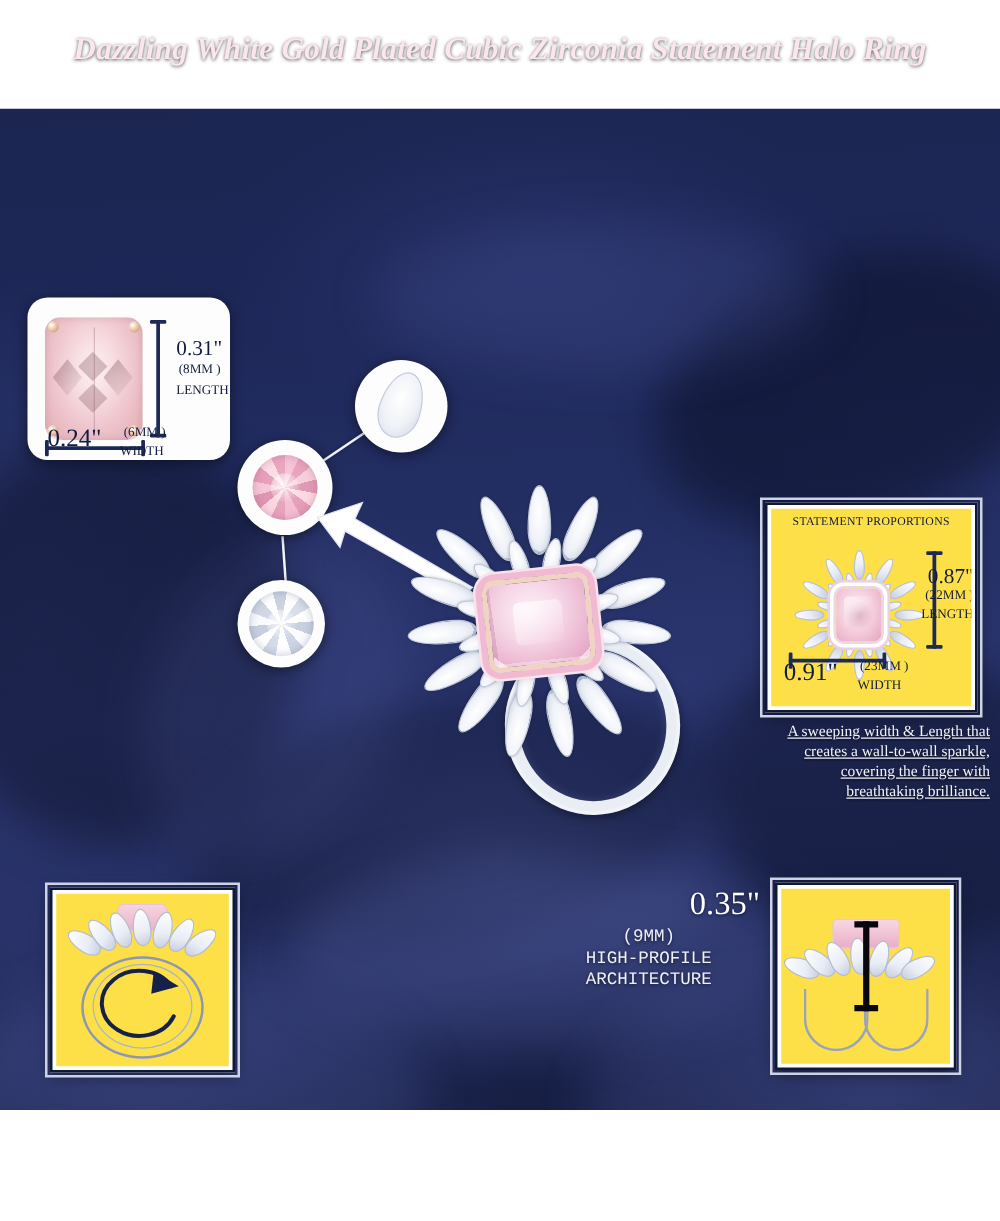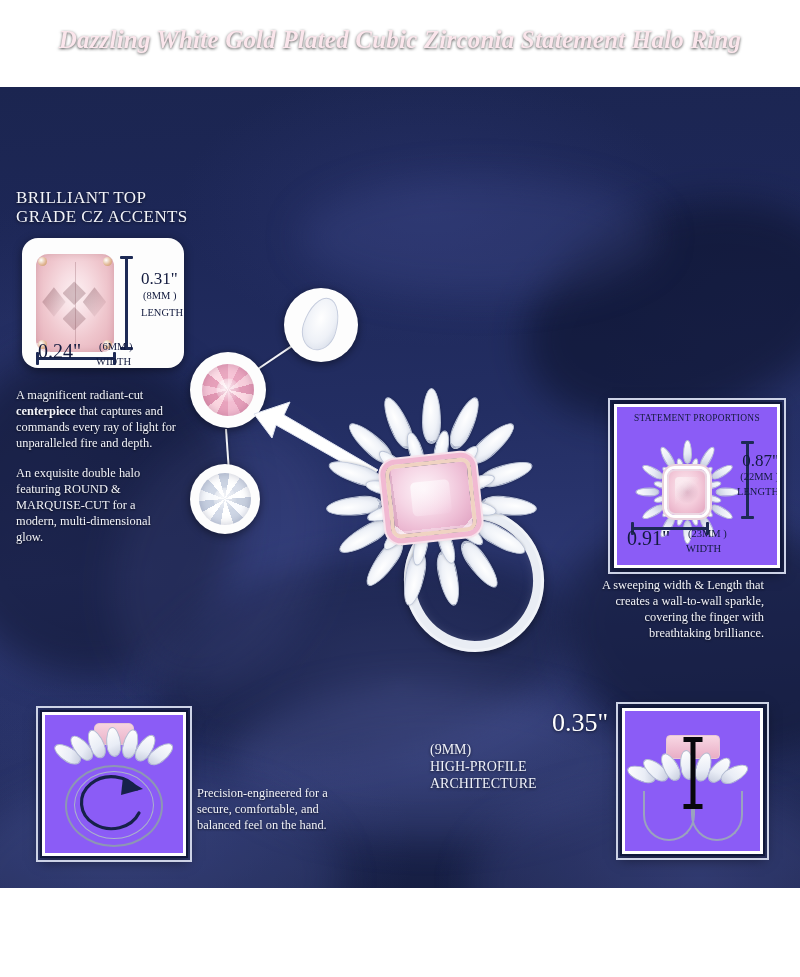--- a/index.html
+++ b/index.html
@@ -61,21 +61,21 @@
   .gem-card {
     position:absolute; left:22px; top:238px; width:162px; height:130px;
     background:#fdfdfd; border-radius:16px; box-shadow:0 2px 10px rgba(0,0,0,.45);
   }
   
   .frame-card {
     position:absolute; background:#ffffff;
     border:2px solid #10183a; outline:2px solid #cdd3e6; outline-offset:2px;
     box-shadow:0 3px 12px rgba(0,0,0,.5);
   }
-  .frame-inner { position:absolute; inset:3px; background:#8b5cf6; overflow:hidden; }
+  .frame-inner { position:absolute; inset:3px; background:#fde047; overflow:hidden; }
 
   .prop-card { left:612px; top:402px; width:170px; height:168px; }
   .size-card { left:40px; top:710px; width:148px; height:148px; }
   .prof-card { left:620px; top:706px; width:145px; height:150px; }
 
   .card-cap {
     position:absolute; top:6px; left:0; width:100%; text-align:center;
     font-size:9.4px; letter-spacing:.3px; color:#131a3c; font-weight:400;
   }
 
@@ -310,24 +310,20 @@
     <div class="fold f6"></div>
     <div class="fold f7"></div>
     <div class="fold f8"></div>
     <div class="fold f9"></div>
   </div>
 
   <div class="header">
     <div class="title">Dazzling White Gold Plated Cubic Zirconia Statement Halo Ring</div>
   </div>
 
-  <div class="sec-head" style="left:16px; top:188px;">
-    <div>BRILLIANT TOP</div>
-    <div>GRADE CZ ACCENTS</div>
-  </div>
 
   <div class="gem-card">
     <div class="gem">
       <div class="facet ray"></div>
       <div class="facet c1"></div>
       <div class="facet d1"></div>
       <div class="facet d2"></div>
       <div class="facet d3"></div>
       <div class="facet d4"></div>
       <div class="prong" style="left:2px;  top:3px;"></div>
@@ -340,24 +336,20 @@
     <div class="dim-dark dim-num" style="left:119px; top:31px;">0.31"</div>
     <div class="dim-dark dim-sub" style="left:121px; top:52px;">(8MM )</div>
     <div class="dim-dark dim-sub" style="left:119px; top:69px;">LENGTH</div>
 
     <div class="ibar-h" style="left:14px; top:119px; width:80px;"></div>
   </div>
   <div class="dim-dark dim-num-big" style="left:38px; top:340px;">0.24"</div>
   <div class="dim-dark dim-sub" style="left:99px; top:341px;">(6MM )</div>
   <div class="dim-dark dim-sub" style="left:96px; top:356px;">WIDTH</div>
 
-  <div class="body-txt" style="left:16px; top:388px; width:160px;">
-    <span>A magnificent radiant-cut </span><b>centerpiece</b><span> that captures and commands every ray of light for unparalleled fire and depth.</span>
-  </div>
-  <div class="body-txt" style="left:16px; top:466px; width:162px;">An exquisite double halo featuring ROUND &amp; MARQUISE-CUT for a modern, multi-dimensional glow.</div>
 
   <div class="connector" style="left:252px; top:372px; width:48px; transform:rotate(-34deg);"></div>
   <div class="connector" style="left:226px; top:428px; width:40px; transform:rotate(86deg);"></div>
 
   <div class="bubble b-marquise">
     <div class="stone-marq"></div>
   </div>
   <div class="bubble b-pink">
     <div class="stone-round round-pink"></div>
   </div>
@@ -445,21 +437,21 @@
       <div class="dim-dark dim-sub" style="right:-2px; top:64px;">(22MM )</div>
       <div class="dim-dark dim-sub" style="right:-2px; top:79px;">LENGTH</div>
 
       <div class="ibar-h" style="left:14px; top:120px; width:78px;"></div>
     </div>
   </div>
   <div class="dim-dark dim-num-big" style="left:627px; top:527px;">0.91"</div>
   <div class="dim-dark dim-sub" style="left:688px; top:528px;">(23MM )</div>
   <div class="dim-dark dim-sub" style="left:686px; top:543px;">WIDTH</div>
 
-  <div class="body-txt" style="left:588px; top:578px; width:176px; text-align:right;">A sweeping  width  &amp; Length that creates a wall-to-wall sparkle, covering the finger with breathtaking brilliance.</div>
+  <div class="body-txt" style="left:616px; top:578px; width:176px; text-align:right;text-decoration:underline;">A sweeping  width  &amp; Length that creates a wall-to-wall sparkle, covering the finger with breathtaking brilliance.</div>
 
   <div class="frame-card size-card">
     <div class="frame-inner">
       <div class="band-ill">
         <div class="head-top">
           <div class="pink-top"></div>
           <div class="petal" style="left:2px;   top:16px; transform:rotate(-58deg);"></div>
           <div class="petal" style="left:16px;  top:10px; transform:rotate(-40deg);"></div>
           <div class="petal" style="left:31px;  top:6px;  transform:rotate(-22deg);"></div>
           <div class="petal" style="left:48px;  top:4px;  transform:rotate(-6deg);"></div>
@@ -472,26 +464,25 @@
         <svg class="arrow-circ" viewBox="0 0 74 62">
           <path d="M60,16 A30,26 0 1 0 62,40" fill="none" stroke="#16214a" stroke-width="3.2" stroke-linecap="round"></path>
           <polygon points="46,4 66,16 44,22" fill="#16214a"></polygon>
         </svg>
       </div>
     </div>
   </div>
 
   <div class="sec-head" style="left:197px; top:735px; font-size:16.5px; line-height:1.22;">
   </div>
-  <div class="body-txt" style="left:197px; top:786px; width:150px;">Precision-engineered for a secure, comfortable, and balanced feel on the hand.</div>
 
   <div style="position:absolute; left:430px; top:708px; width:178px; text-align:right;">
     <span style="font-size:26px; color:#ffffff; text-shadow:0 1px 3px rgba(0,0,0,.6);">0.35"</span>
   </div>
-  <div style="position:absolute; left:430px; top:742px; width:178px; color:#eef0f8; font-size:14px; line-height:1.2; text-shadow:0 1px 3px rgba(0,0,0,.6);">
+  <div style="position:absolute; left:430px; top:742px; width:178px; text-align:center; color:#eef0f8; font-size:14px; line-height:1.2; text-shadow:0 1px 3px rgba(0,0,0,.6);font-family:Liberation Mono, monospace;">
     <div>(9MM)</div>
     <div>HIGH-PROFILE</div>
     <div>ARCHITECTURE</div>
   </div>
 
   <div class="frame-card prof-card">
     <div class="frame-inner">
       <div class="prof-ill">
         <div class="pstone"></div>
         <div class="crown">

